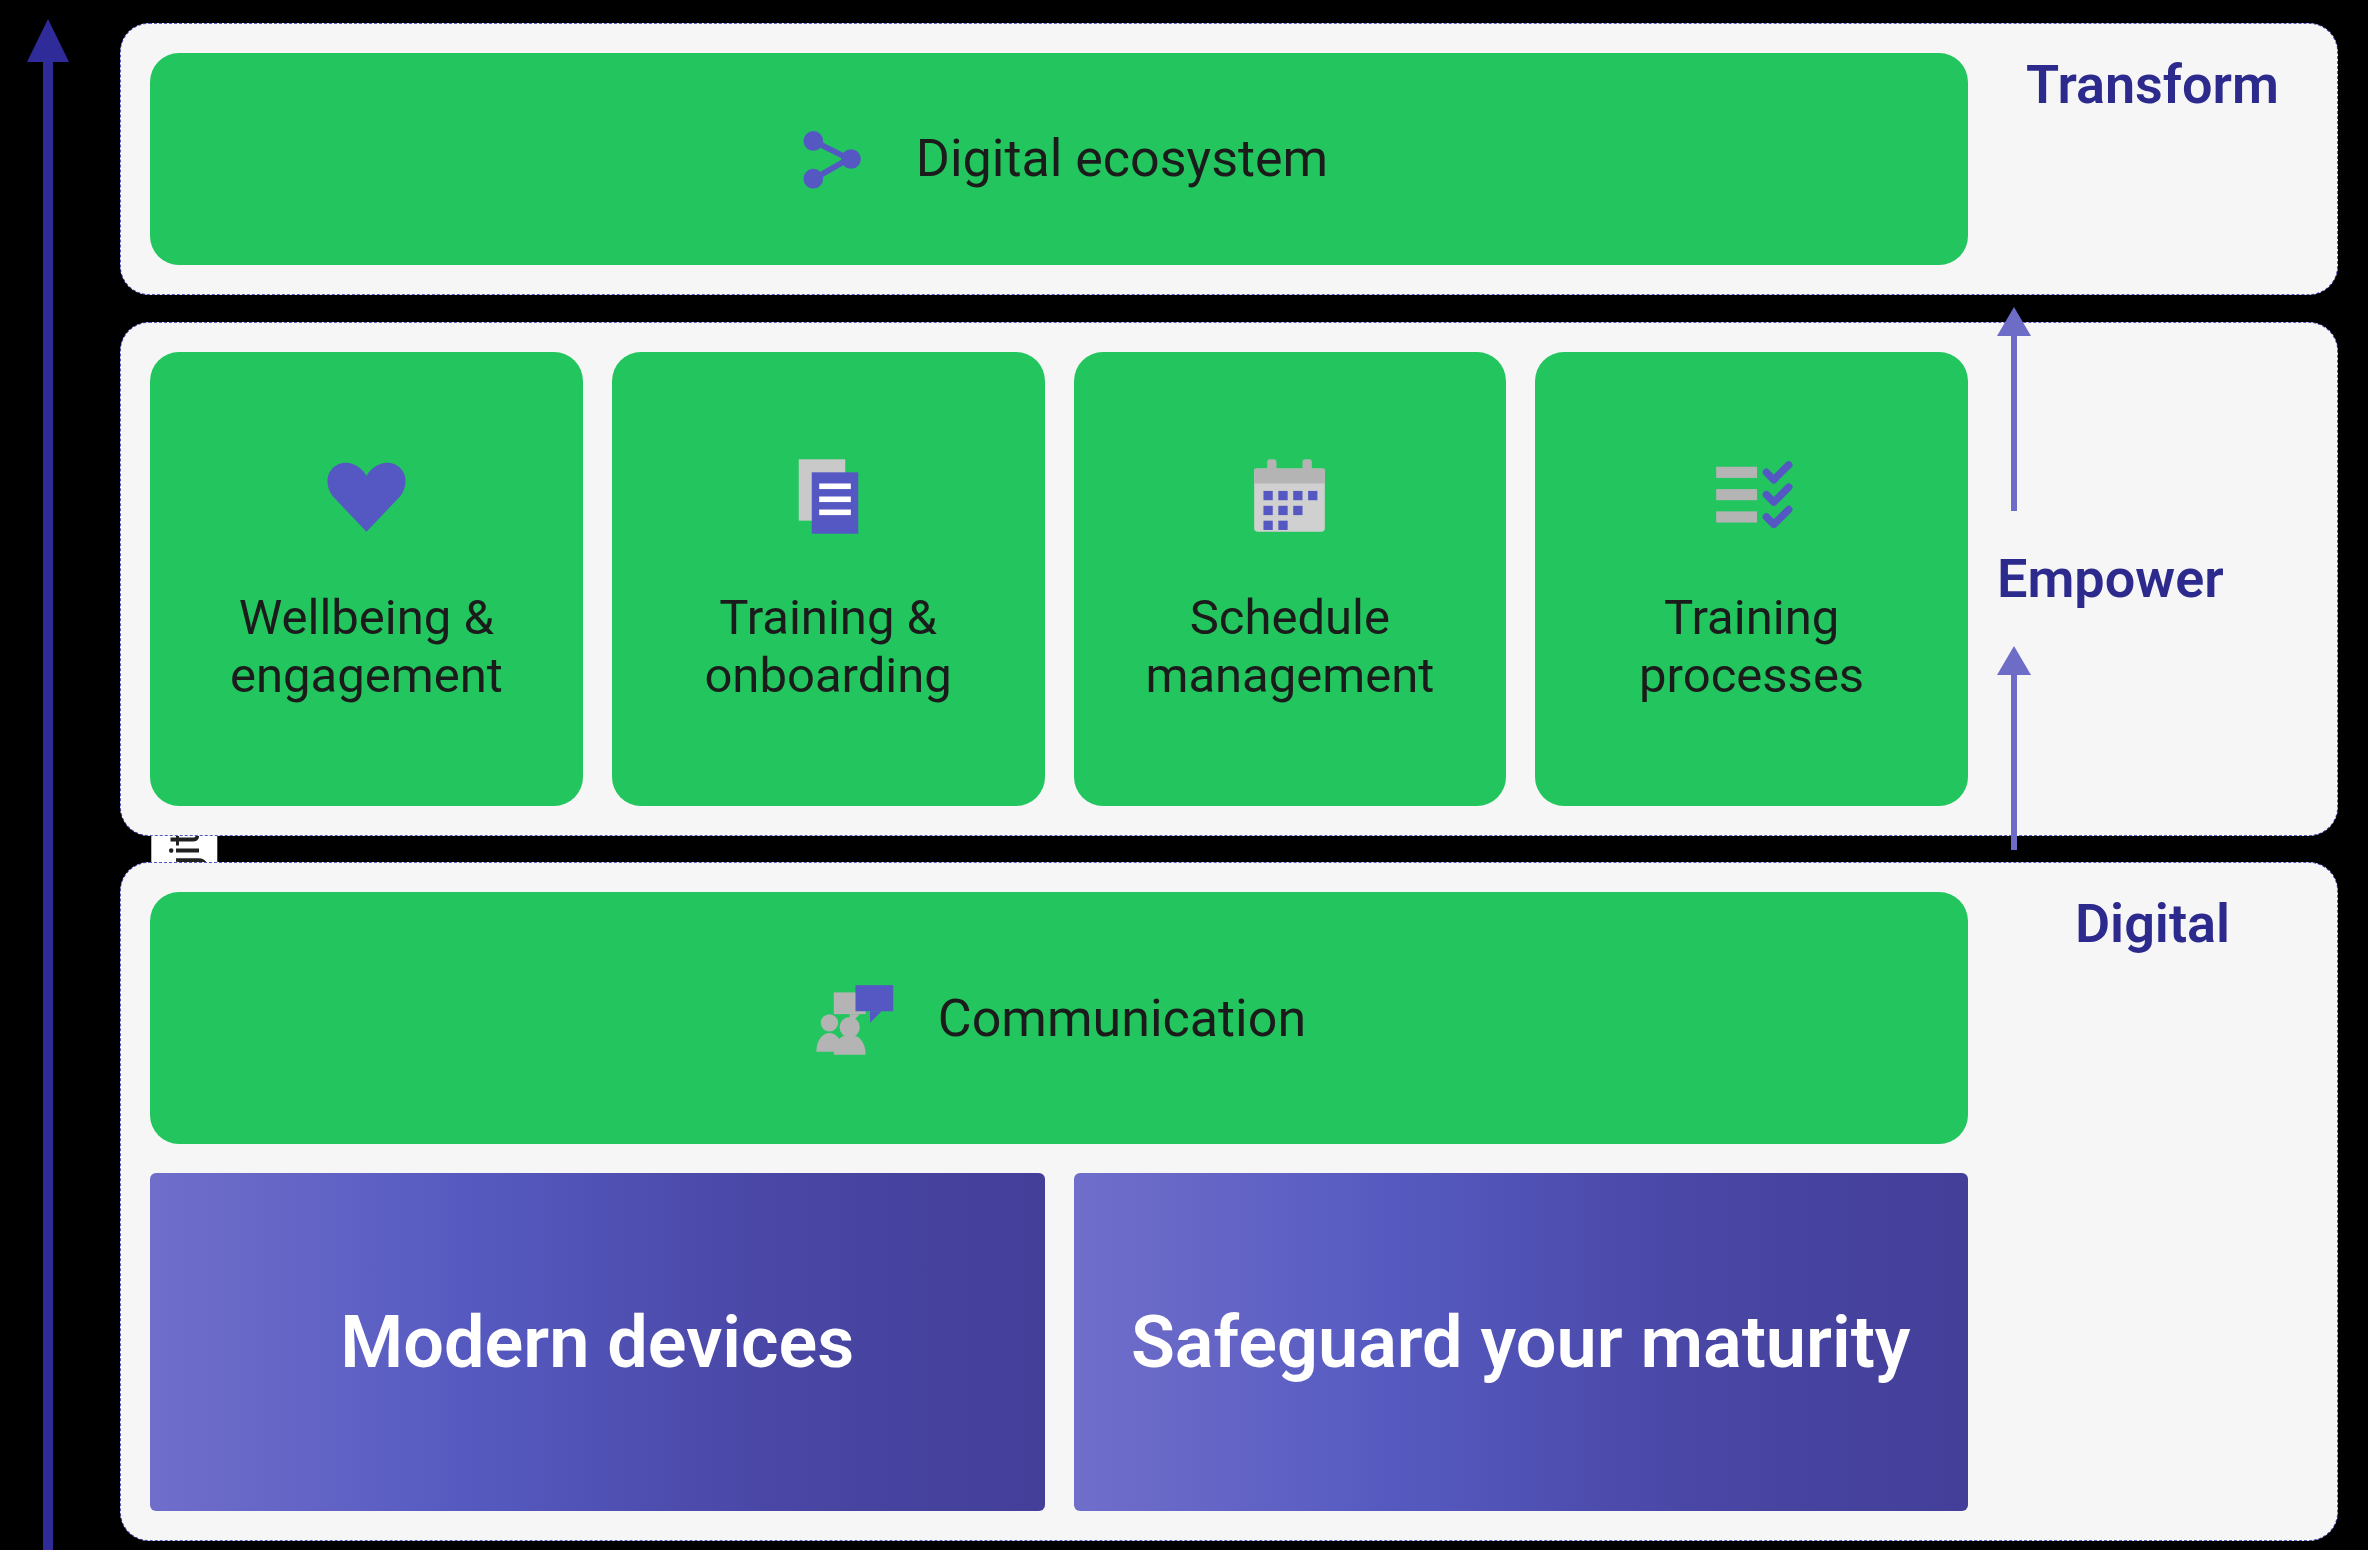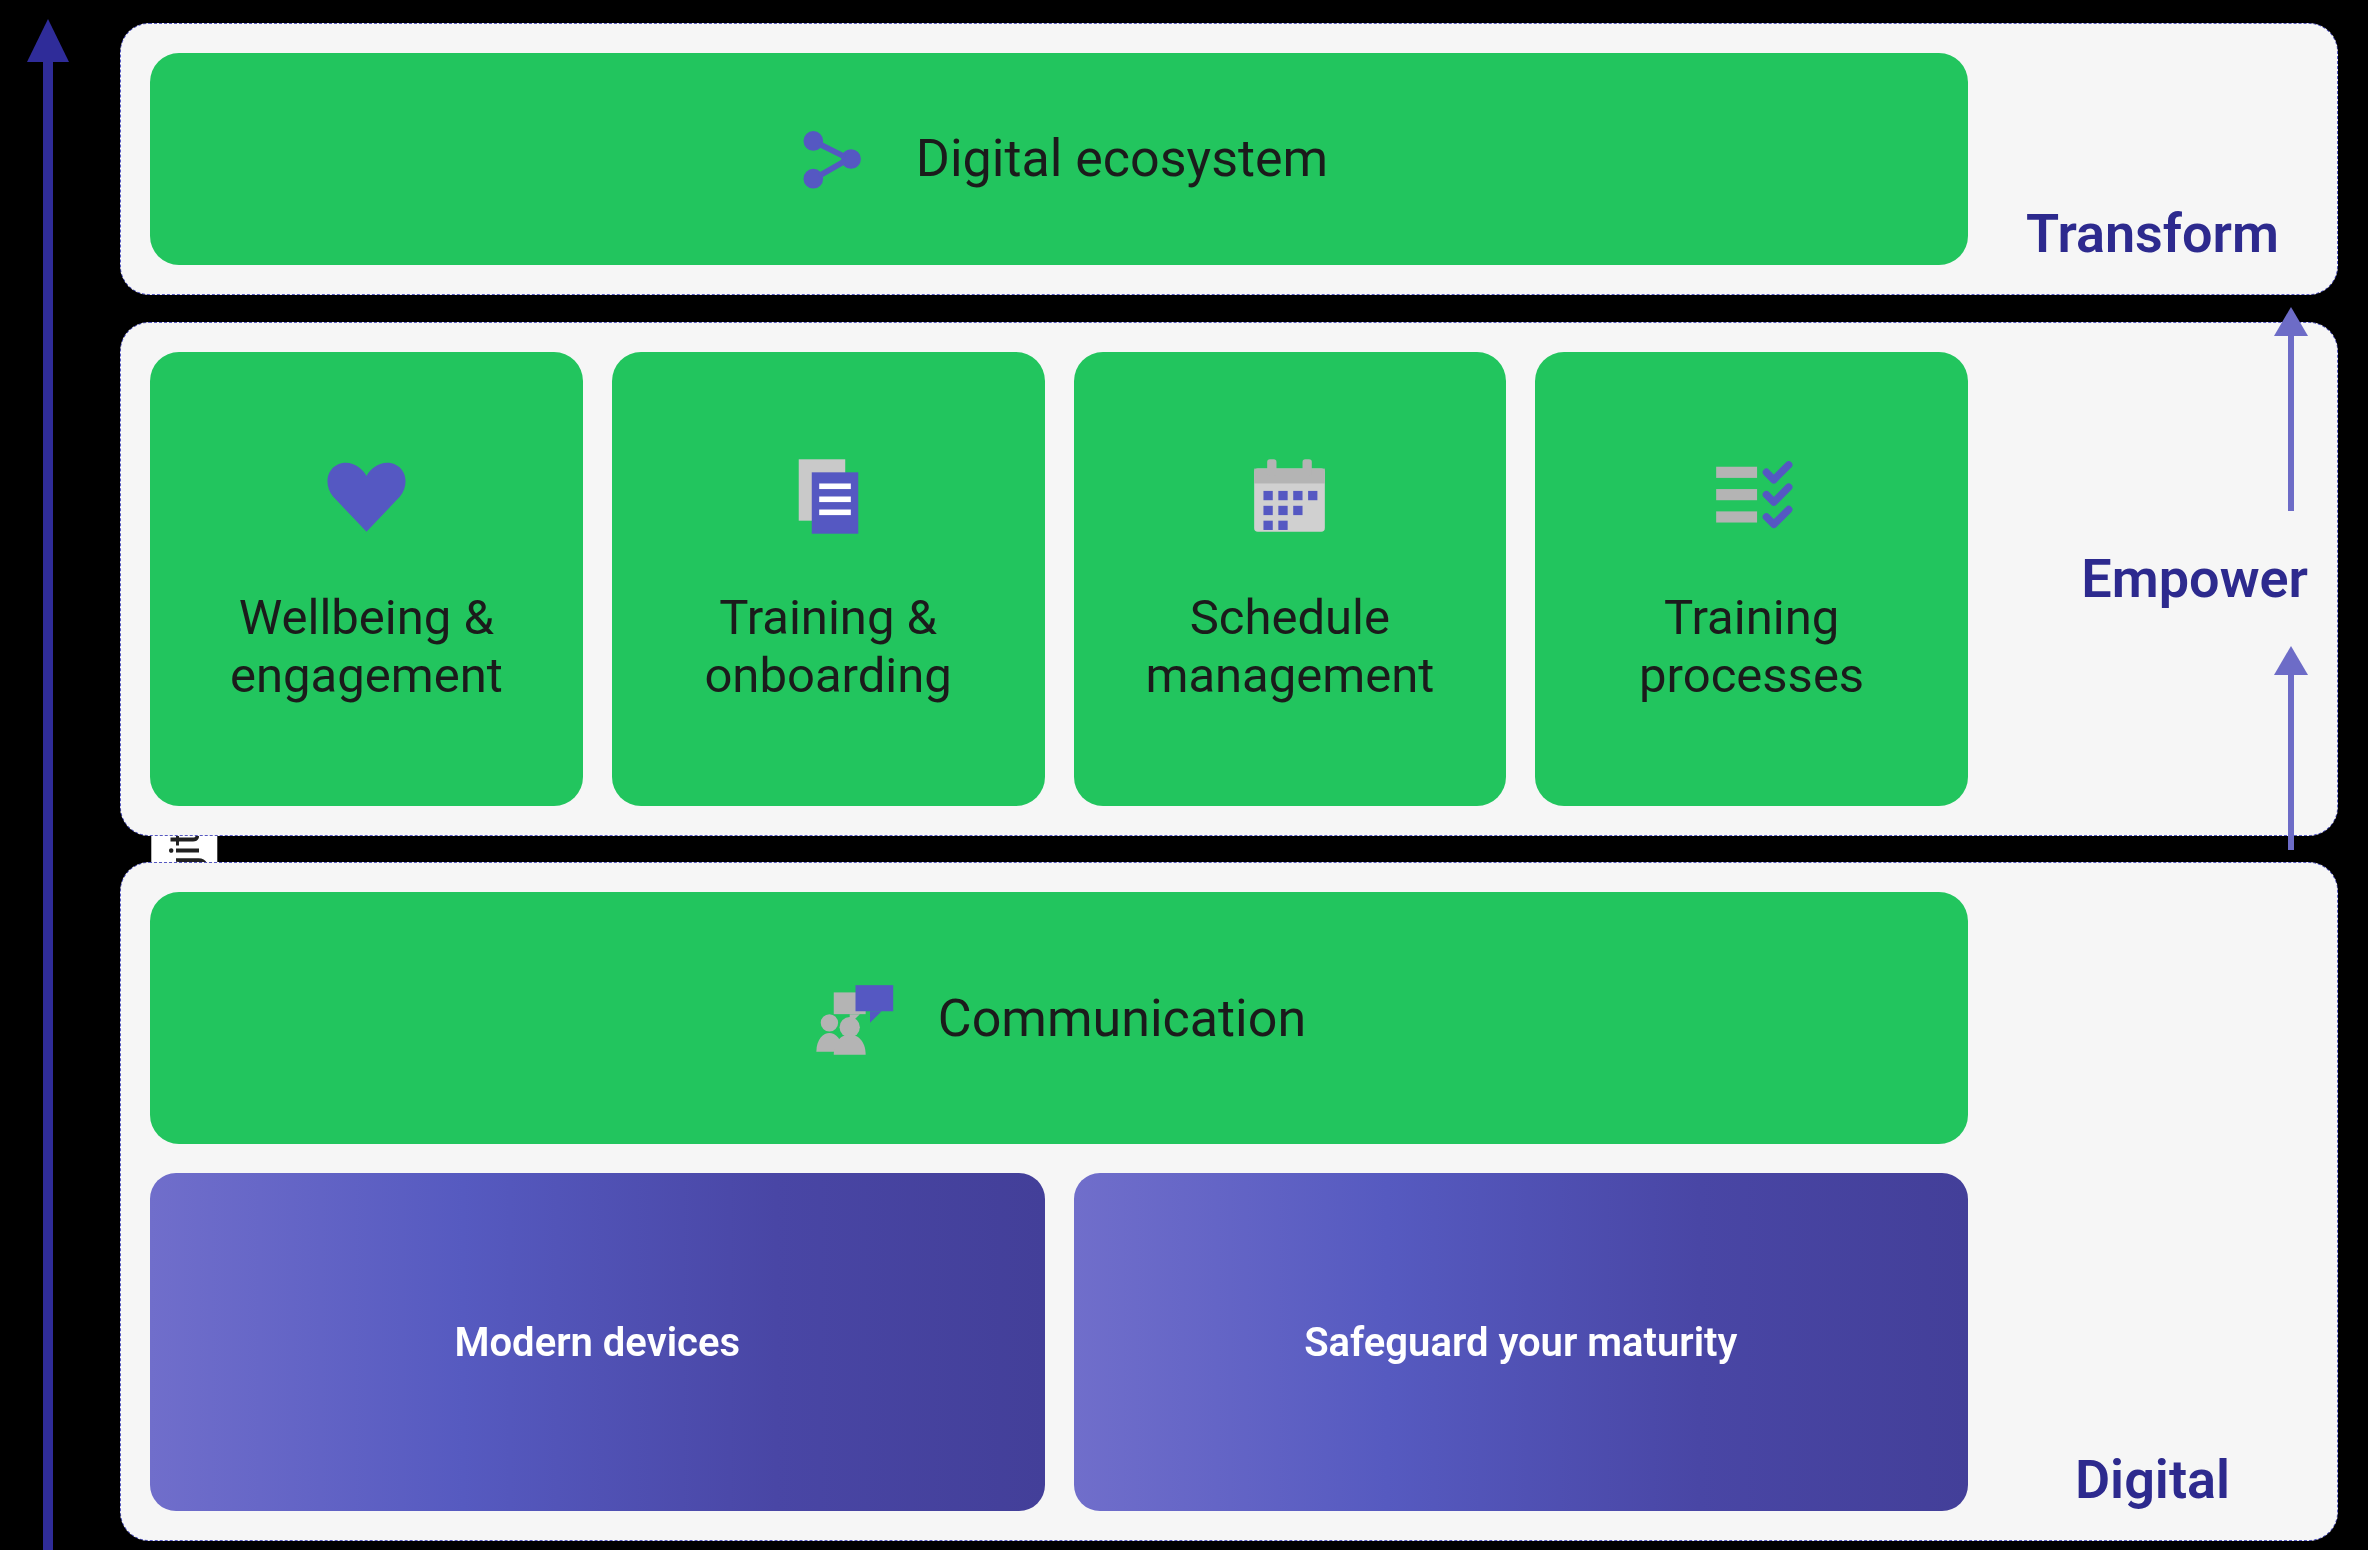--- a/index.html
+++ b/index.html
@@ -83,21 +83,21 @@
   .panel-main {
     flex: 1 1 auto;
     display:flex;
     flex-direction:column;
     gap: 29px;
   }
   .panel-side {
     width: 311px;
     flex: 0 0 311px;
     display:flex;
-    align-items:flex-end;
+    align-items:flex-start;
     justify-content:center;
     font-size: 54px;
     font-weight:600;
     color: var(--text-label);
   }
   .side-col {
     flex-direction:column;
     gap: 36px;
   }
   .side-arrow {
@@ -146,24 +146,24 @@
   }
   .row-cards .card .icon { width:97px; height:97px; flex:0 0 auto; }
   .row-cards .card .title { font-size: 49px; }
 
   .row-bars {
     display:flex;
     gap: 29px;
   }
   .bar {
     flex:1 1 0;
-    border-radius: 26px;
+    border-radius: 6px;
     background: linear-gradient(90deg, #706ECB 0%, #565AC0 35%, #4946A5 70%, #433F99 100%);
     color:#fff;
-    font-size: 40px;
+    font-size: 72px;
     font-weight:600;
     display:flex;
     align-items:center;
     justify-content:center;
     padding: 47px 31px;
   }
 
   
   .panel.top { height: 272px; }
   .panel.mid { height: 514px; }

